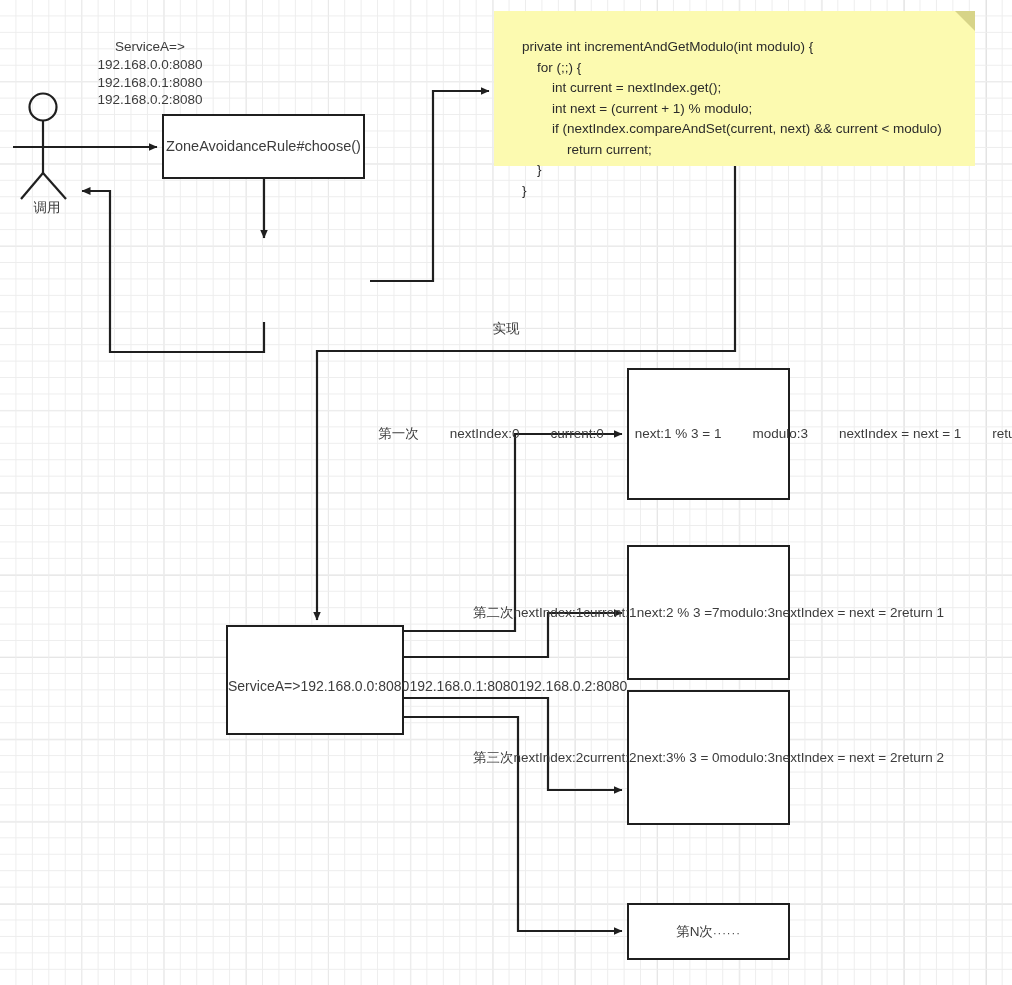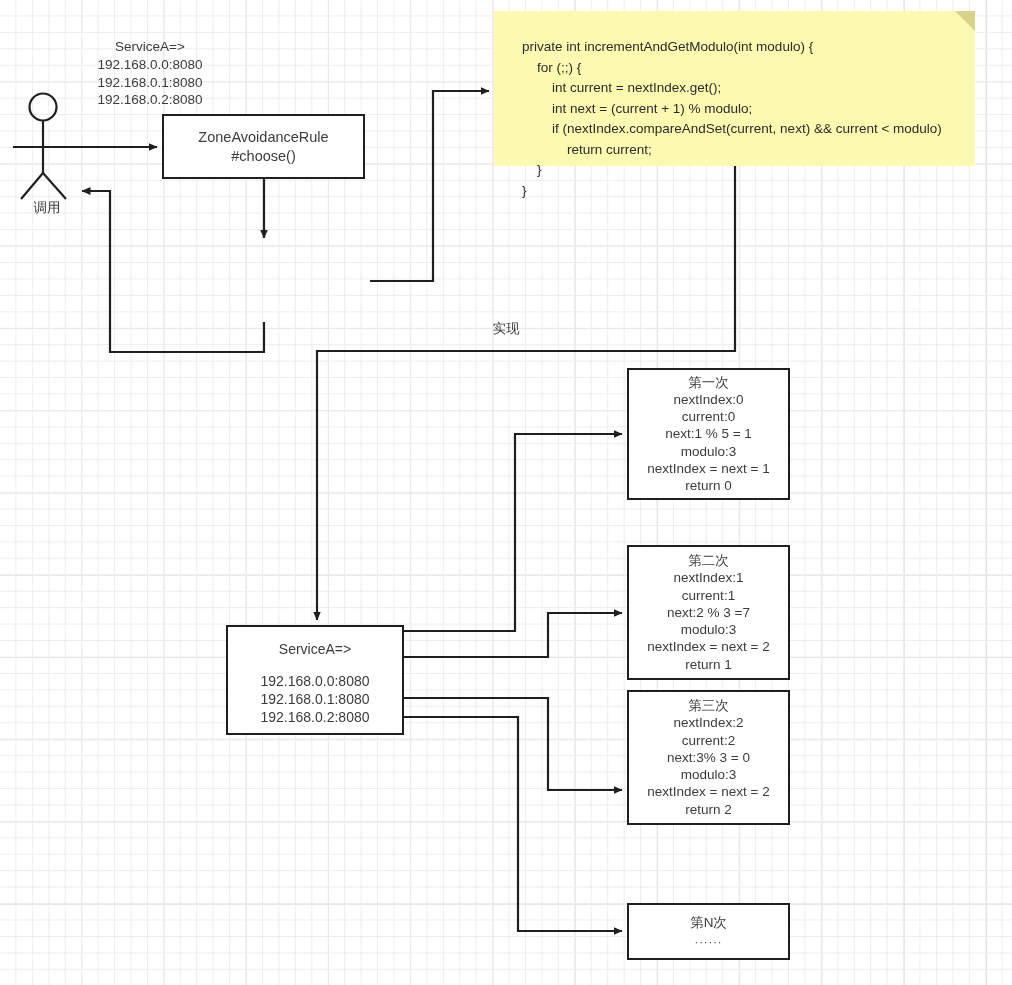--- a/index.html
+++ b/index.html
@@ -35,21 +35,21 @@
     height: 985px;
     pointer-events: none;
   }
   .node {
     position: absolute;
     box-sizing: border-box;
     background: #ffffff;
     border: 2px solid #1f1f1f;
     color: #3c3c3c;
     display: flex;
-    flex-direction: column;
+    flex-direction: row;
     align-items: center;
     justify-content: center;
     text-align: center;
     line-height: 1.28;
   }
   .node .ln { display: block; white-space: pre; }
   .lbl {
     position: absolute;
     color: #3c3c3c;
     white-space: pre;
@@ -73,21 +73,21 @@
     justify-content: flex-start;
     padding-top: 14px;
   }
   #service-a-instances-node .gap { height: 14px; }
   
   .iter-node {
     width: 163px;
     font-size: 13.5px;
     border-width: 2px;
   }
-  #iteration-1-node { left: 627px; top: 368px; height: 132px; }
+  #iteration-1-node { left: 627px; top: 368px; height: 132px; gap: 31px; }
   #iteration-2-node { left: 627px; top: 545px; height: 135px; align-items: center; }
   #iteration-3-node { left: 627px; top: 690px; height: 135px; }
   #iteration-n-node { left: 627px; top: 903px; height: 57px; font-size: 13.5px; }
   #iteration-n-node .dots { font-size: 11px; letter-spacing: 1px; margin-top: 4px; }
   
   #code-note {
     position: absolute;
     left: 494px; top: 11px; width: 481px; height: 155px;
     background: #fcfab0;
     box-sizing: border-box;
@@ -186,21 +186,21 @@
     <span class="gap"></span>
     <span class="ln">192.168.0.0:8080</span>
     <span class="ln">192.168.0.1:8080</span>
     <span class="ln">192.168.0.2:8080</span>
   </div>
 
   <div class="node iter-node" id="iteration-1-node">
     <span class="ln">第一次</span>
     <span class="ln">nextIndex:0</span>
     <span class="ln">current:0</span>
-    <span class="ln">next:1 % 5 = 1</span>
+    <span class="ln">next:1 % 3 = 1</span>
     <span class="ln">modulo:3</span>
     <span class="ln">nextIndex = next = 1</span>
     <span class="ln">return 0</span>
   </div>
 
   <div class="node iter-node" id="iteration-2-node">
     <span class="ln">第二次</span>
     <span class="ln">nextIndex:1</span>
     <span class="ln">current:1</span>
     <span class="ln">next:2 % 3 =7</span>

